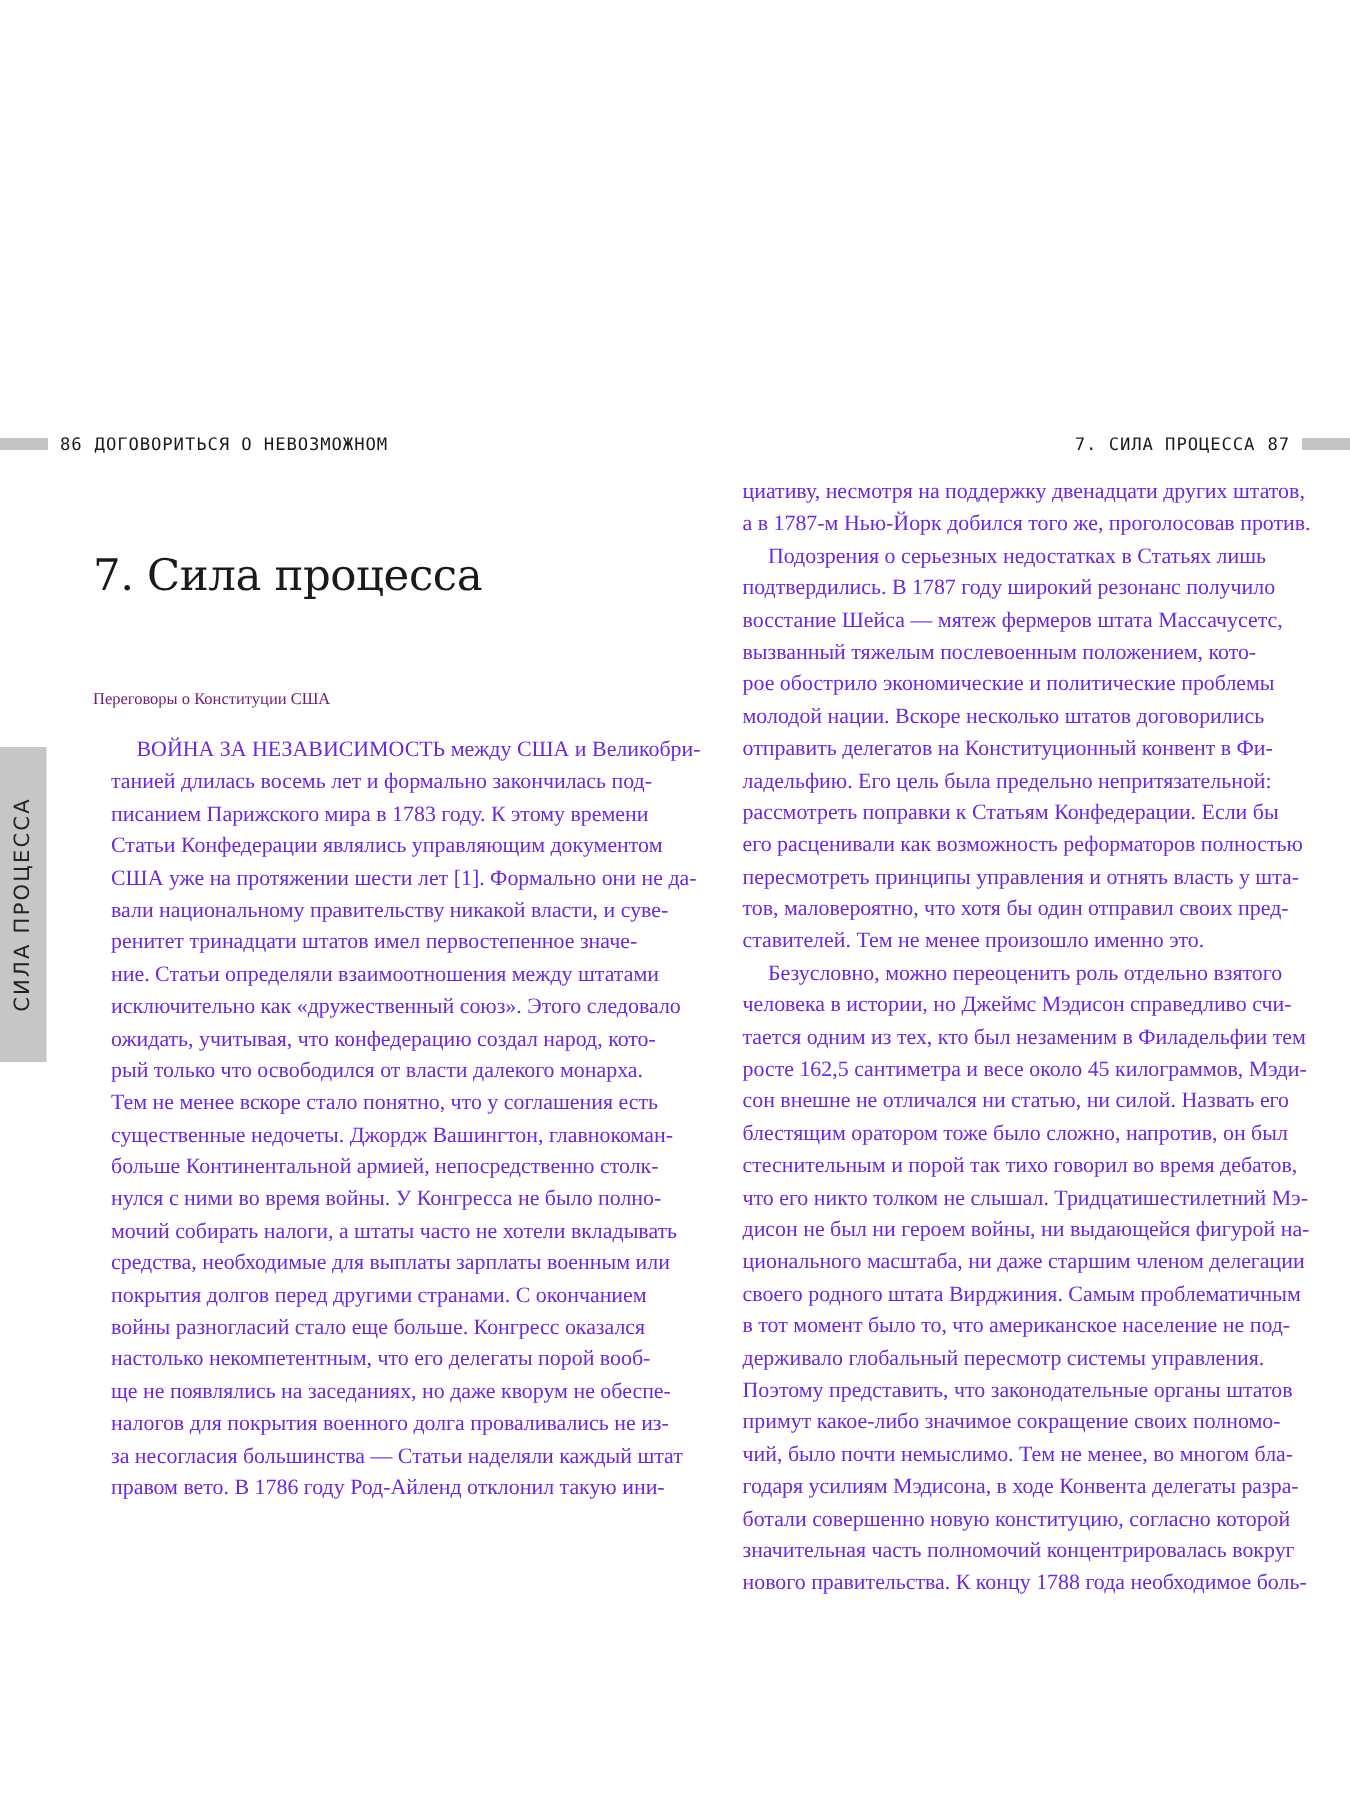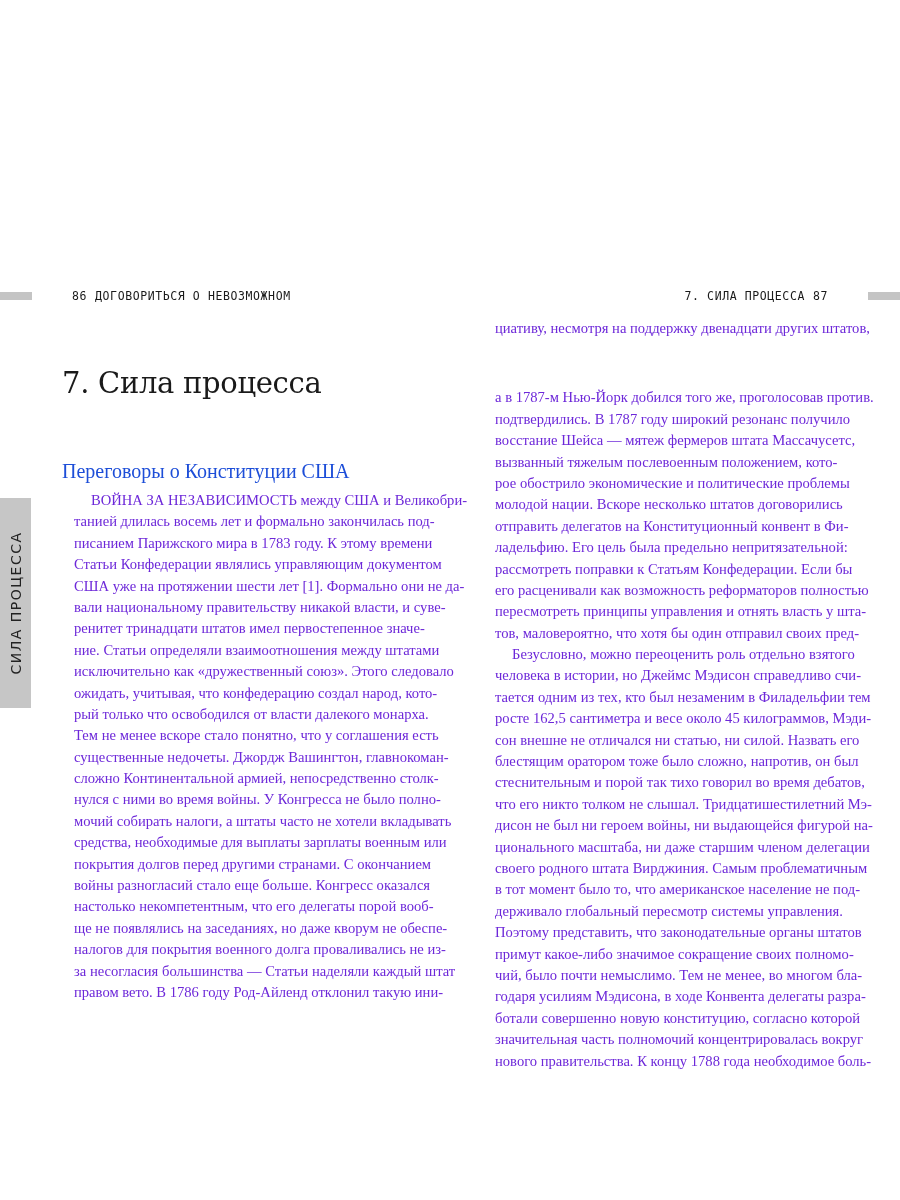--- a/index.html
+++ b/index.html
@@ -19,21 +19,20 @@
       top: 289px;
       height: 14px;
       font-family: "DejaVu Sans Mono", "Liberation Mono", monospace;
       font-size: 11.5px;
       letter-spacing: 0.6px;
       line-height: 14px;
       color: #1a1a1a;
       display: flex;
       align-items: center;
       white-space: nowrap;
-      gap: 32px;
     }
     .running-head.left { left: 0; }
     .running-head.right { right: 0; }
     .head-bar {
       width: 32px;
       height: 8px;
       background: #c4c4c4;
     }
     .running-head.left .head-bar { margin-right: 8px; }
     .running-head.right .head-bar { margin-left: 8px; }
@@ -70,22 +69,22 @@
       letter-spacing: -0.3px;
       color: #1a1a1a;
     }
     .section-title {
       position: absolute;
       left: 62px;
       top: 460px;
       margin: 0;
       font-family: "Liberation Serif", "DejaVu Serif", serif;
       font-weight: normal;
-      font-size: 20px;
-      color: #1d4ed8;
+      font-size: 11px;
+      color: #701a75;
     }
 
     .column {
       position: absolute;
       width: 340px;
       font-family: "Liberation Serif", "DejaVu Serif", serif;
       font-size: 14.6px;
       line-height: 21.4px;
       color: #6d28d9;
     }
@@ -95,21 +94,20 @@
     .line {
       display: block;
       height: 21.4px;
       white-space: nowrap;
       text-align: justify;
       text-align-last: justify;
       overflow: visible;
     }
     .line.last {
       text-align-last: left;
-      margin-top: 48px;
     }
     .line.indent {
       padding-left: 17px;
     }
   </style>
 </head>
 <body>
 
 <div class="running-head left">
   <div class="head-bar"></div>
@@ -133,21 +131,21 @@
     <span class="line">Статьи Конфедерации являлись управляющим документом</span>
     <span class="line">США уже на протяжении шести лет [1]. Формально они не да-</span>
     <span class="line">вали национальному правительству никакой власти, и суве-</span>
     <span class="line">ренитет тринадцати штатов имел первостепенное значе-</span>
     <span class="line">ние. Статьи определяли взаимоотношения между штатами</span>
     <span class="line">исключительно как «дружественный союз». Этого следовало</span>
     <span class="line">ожидать, учитывая, что конфедерацию создал народ, кото-</span>
     <span class="line">рый только что освободился от власти далекого монарха.</span>
     <span class="line">Тем не менее вскоре стало понятно, что у соглашения есть</span>
     <span class="line">существенные недочеты. Джордж Вашингтон, главнокоман-</span>
-    <span class="line">сложно Континентальной армией, непосредственно столк-</span>
+    <span class="line">больше Континентальной армией, непосредственно столк-</span>
     <span class="line">нулся с ними во время войны. У Конгресса не было полно-</span>
     <span class="line">мочий собирать налоги, а штаты часто не хотели вкладывать</span>
     <span class="line">средства, необходимые для выплаты зарплаты военным или</span>
     <span class="line">покрытия долгов перед другими странами. С окончанием</span>
     <span class="line">войны разногласий стало еще больше. Конгресс оказался</span>
     <span class="line">настолько некомпетентным, что его делегаты порой вооб-</span>
     <span class="line">ще не появлялись на заседаниях, но даже кворум не обеспе-</span>
     <span class="line">налогов для покрытия военного долга проваливались не из-</span>
     <span class="line">за несогласия большинства — Статьи наделяли каждый штат</span>
     <span class="line">правом вето. В 1786 году Род-Айленд отклонил такую ини-</span>
@@ -160,31 +158,33 @@
   </div>
   <div class="head-bar"></div>
 </div>
 
 <div class="column right">
   <div>
     <span class="line">циативу, несмотря на поддержку двенадцати других штатов,</span>
     <span class="line last">а в 1787-м Нью-Йорк добился того же, проголосовав против.</span>
   </div>
   <div>
+    <span class="line indent">Подозрения о серьезных недостатках в Статьях лишь</span>
     <span class="line">подтвердились. В 1787 году широкий резонанс получило</span>
     <span class="line">восстание Шейса — мятеж фермеров штата Массачусетс,</span>
     <span class="line">вызванный тяжелым послевоенным положением, кото-</span>
     <span class="line">рое обострило экономические и политические проблемы</span>
     <span class="line">молодой нации. Вскоре несколько штатов договорились</span>
     <span class="line">отправить делегатов на Конституционный конвент в Фи-</span>
     <span class="line">ладельфию. Его цель была предельно непритязательной:</span>
     <span class="line">рассмотреть поправки к Статьям Конфедерации. Если бы</span>
     <span class="line">его расценивали как возможность реформаторов полностью</span>
     <span class="line">пересмотреть принципы управления и отнять власть у шта-</span>
     <span class="line">тов, маловероятно, что хотя бы один отправил своих пред-</span>
+    <span class="line last">ставителей. Тем не менее произошло именно это.</span>
   </div>
   <div>
     <span class="line indent">Безусловно, можно переоценить роль отдельно взятого</span>
     <span class="line">человека в истории, но Джеймс Мэдисон справедливо счи-</span>
     <span class="line">тается одним из тех, кто был незаменим в Филадельфии тем</span>
     <span class="line">росте 162,5 сантиметра и весе около 45 килограммов, Мэди-</span>
     <span class="line">сон внешне не отличался ни статью, ни силой. Назвать его</span>
     <span class="line">блестящим оратором тоже было сложно, напротив, он был</span>
     <span class="line">стеснительным и порой так тихо говорил во время дебатов,</span>
     <span class="line">что его никто толком не слышал. Тридцатишестилетний Мэ-</span>

